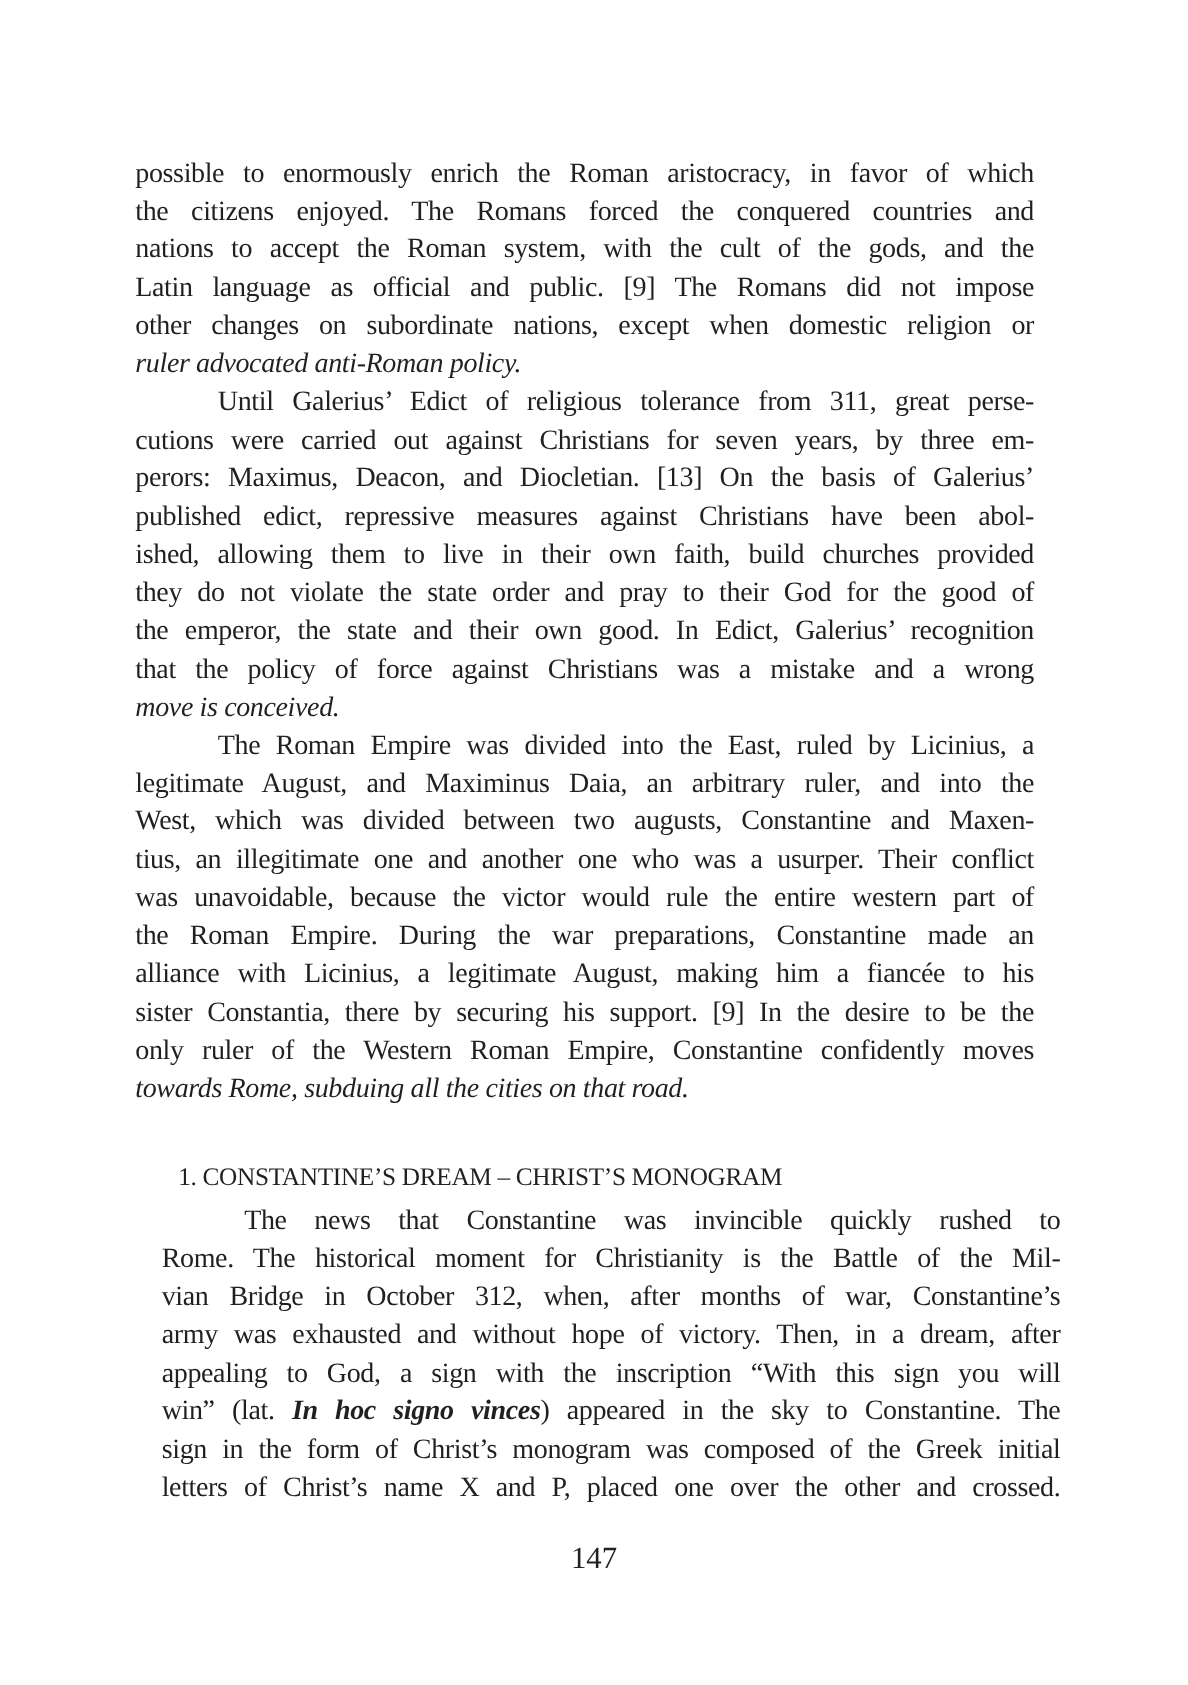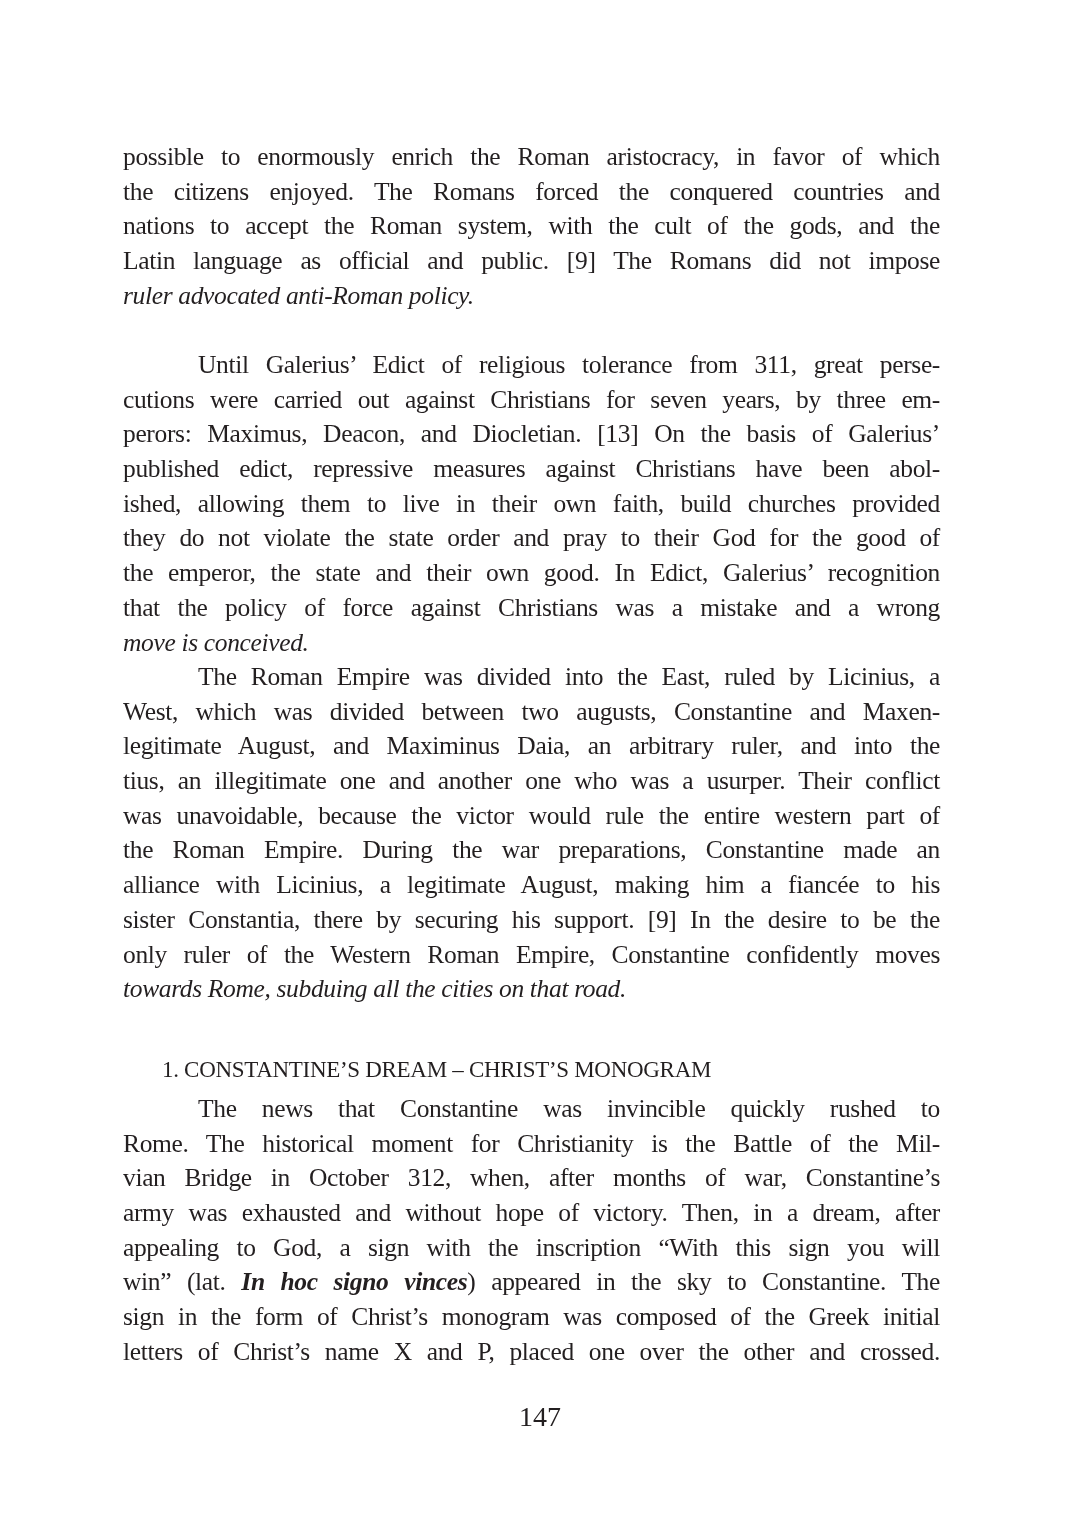--- a/index.html
+++ b/index.html
@@ -34,51 +34,52 @@
 </head>
 <body>
 
 <div class="page">
 
   <div class="textblock" style="top:140px;">
     <span class="line">possible to enormously enrich the Roman aristocracy, in favor of which</span>
     <span class="line">the citizens enjoyed. The Romans forced the conquered countries and</span>
     <span class="line">nations to accept the Roman system, with the cult of the gods, and the</span>
     <span class="line">Latin language as official and public. [9] The Romans did not impose</span>
+    <span class="line">other changes on subordinate nations, except when domestic religion or</span>
     <span class="line last">ruler advocated anti-Roman policy.</span>
   </div>
 
   <div class="textblock" style="top:348px;">
     <span class="line indent">Until Galerius’ Edict of religious tolerance from 311, great perse-</span>
     <span class="line">cutions were carried out against Christians for seven years, by three em-</span>
     <span class="line">perors: Maximus, Deacon, and Diocletian. [13] On the basis of Galerius’</span>
     <span class="line">published edict, repressive measures against Christians have been abol-</span>
     <span class="line">ished, allowing them to live in their own faith, build churches provided</span>
     <span class="line">they do not violate the state order and pray to their God for the good of</span>
     <span class="line">the emperor, the state and their own good. In Edict, Galerius’ recognition</span>
     <span class="line">that the policy of force against Christians was a mistake and a wrong</span>
     <span class="line last">move is conceived.</span>
   </div>
 
   <div class="textblock" style="top:660px;">
     <span class="line indent">The Roman Empire was divided into the East, ruled by Licinius, a</span>
+    <span class="line">legitimate August, and Maximinus Daia, an arbitrary ruler, and into the</span>
     <span class="line">West, which was divided between two augusts, Constantine and Maxen-</span>
-    <span class="line">legitimate August, and Maximinus Daia, an arbitrary ruler, and into the</span>
     <span class="line">tius, an illegitimate one and another one who was a usurper. Their conflict</span>
     <span class="line">was unavoidable, because the victor would rule the entire western part of</span>
     <span class="line">the Roman Empire. During the war preparations, Constantine made an</span>
     <span class="line">alliance with Licinius, a legitimate August, making him a fiancée to his</span>
     <span class="line">sister Constantia, there by securing his support. [9] In the desire to be the</span>
     <span class="line">only ruler of the Western Roman Empire, Constantine confidently moves</span>
     <span class="line last">towards Rome, subduing all the cities on that road.</span>
   </div>
 
   <div class="heading">1. CONSTANTINE’S DREAM – CHRIST’S MONOGRAM</div>
 
-  <div class="textblock" style="top:1092px;">
+  <div class="textblock" style="top:1092px;margin-left:24px;">
     <span class="line indent">The news that Constantine was invincible quickly rushed to</span>
     <span class="line">Rome. The historical moment for Christianity is the Battle of the Mil-</span>
     <span class="line">vian Bridge in October 312, when, after months of war, Constantine’s</span>
     <span class="line">army was exhausted and without hope of victory. Then, in a dream, after</span>
     <span class="line">appealing to God, a sign with the inscription “With this sign you will</span>
     <span class="line"><span>win” (lat. </span><i>In hoc signo vinces</i><span>) appeared in the sky to Constantine. The</span></span>
     <span class="line">sign in the form of Christ’s monogram was composed of the Greek initial</span>
     <span class="line">letters of Christ’s name X and P, placed one over the other and crossed.</span>
   </div>
 

